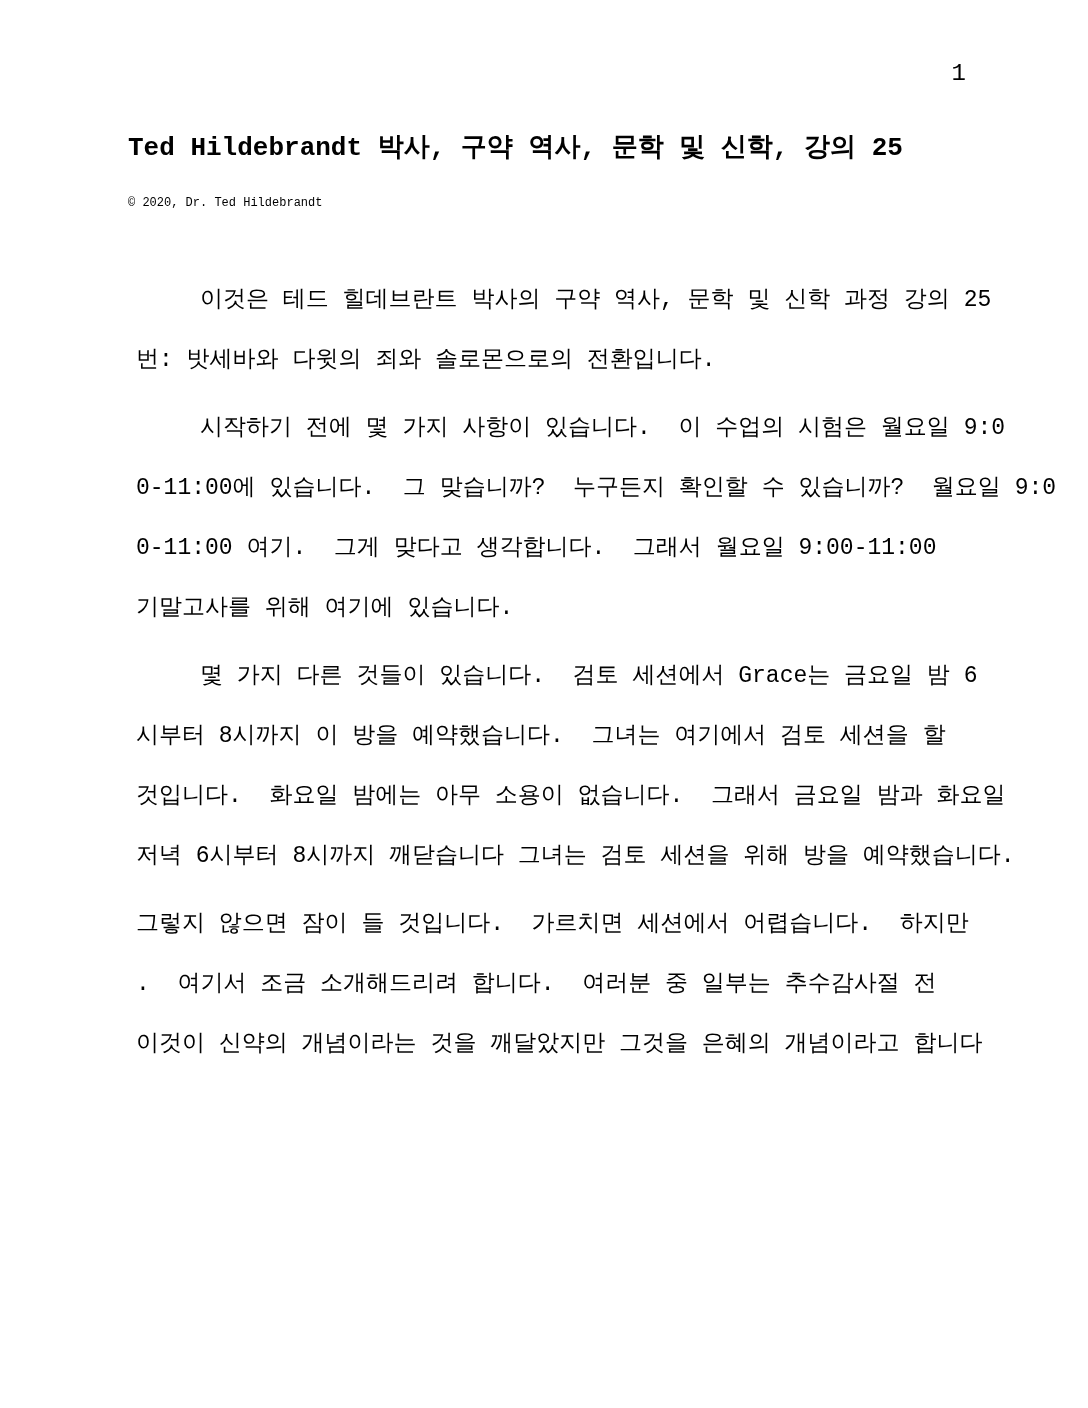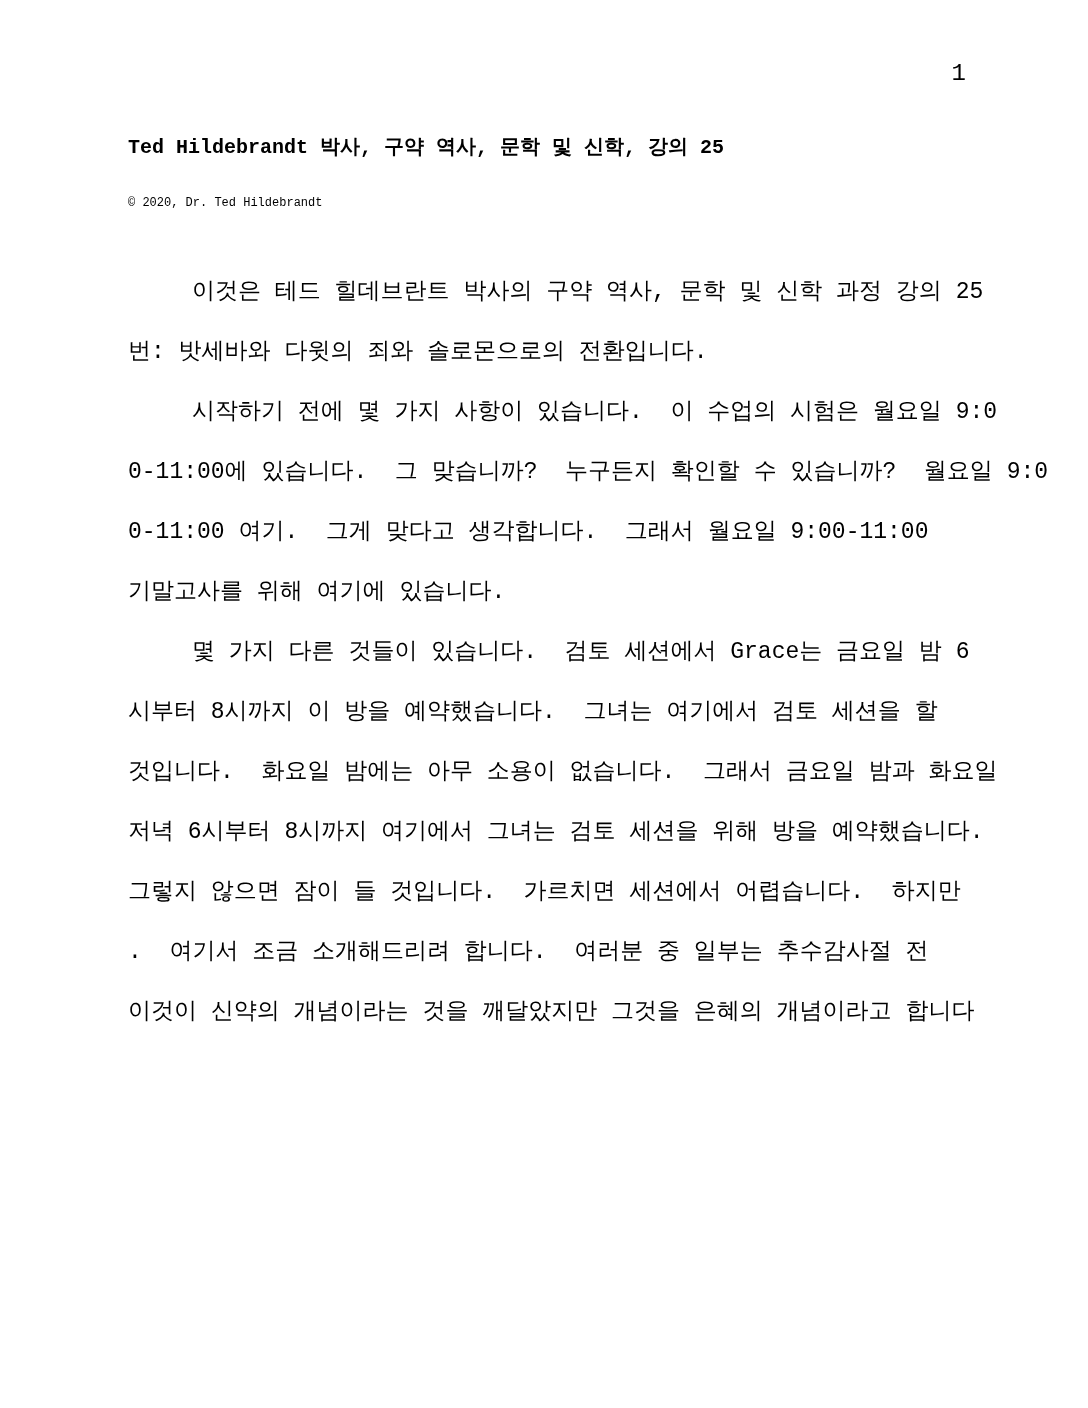--- a/index.html
+++ b/index.html
@@ -23,21 +23,21 @@
     right: 122px;
     text-align: right;
     font-size: 24px;
     line-height: 28px;
   }
   .doc-title {
     position: absolute;
     top: 130px;
     left: 128px;
     right: 60px;
-    font-size: 20px;
+    font-size: 26px;
     font-weight: bold;
     white-space: pre;
     line-height: 36px;
   }
   .doc-copyright {
     position: absolute;
     top: 193px;
     left: 128px;
     right: 128px;
     font-size: 12px;
@@ -46,21 +46,21 @@
   }
   .doc-body {
     position: absolute;
     top: 262px;
     left: 128px;
     width: 832px;
     font-size: 23px;
     line-height: 60px;
   }
   .paragraph {
-    margin: 0;
+    margin: 8px;
   }
   .line {
     white-space: pre;
     height: 60px;
     letter-spacing: 0px;
   }
   .line.indent {
     padding-left: 64px;
   }
 </style>
@@ -82,21 +82,21 @@
       <div class="paragraph">
         <div class="line indent">시작하기 전에 몇 가지 사항이 있습니다.  이 수업의 시험은 월요일 9:0</div>
         <div class="line">0-11:00에 있습니다.  그 맞습니까?  누구든지 확인할 수 있습니까?  월요일 9:0</div>
         <div class="line">0-11:00 여기.  그게 맞다고 생각합니다.  그래서 월요일 9:00-11:00</div>
         <div class="line">기말고사를 위해 여기에 있습니다.</div>
       </div>
       <div class="paragraph">
         <div class="line indent">몇 가지 다른 것들이 있습니다.  검토 세션에서 Grace는 금요일 밤 6</div>
         <div class="line">시부터 8시까지 이 방을 예약했습니다.  그녀는 여기에서 검토 세션을 할</div>
         <div class="line">것입니다.  화요일 밤에는 아무 소용이 없습니다.  그래서 금요일 밤과 화요일</div>
-        <div class="line">저녁 6시부터 8시까지 여기에서 그녀는 검토 세션을 위해 방을 예약했습니다.</div>
+        <div class="line">저녁 6시부터 8시까지 깨닫습니다 그녀는 검토 세션을 위해 방을 예약했습니다.</div>
       </div>
       <div class="paragraph">
         <div class="line">그렇지 않으면 잠이 들 것입니다.  가르치면 세션에서 어렵습니다.  하지만</div>
         <div class="line">.  여기서 조금 소개해드리려 합니다.  여러분 중 일부는 추수감사절 전</div>
         <div class="line">이것이 신약의 개념이라는 것을 깨달았지만 그것을 은혜의 개념이라고 합니다</div>
       </div>
     </div>
 </div>
 
 </body></html>

